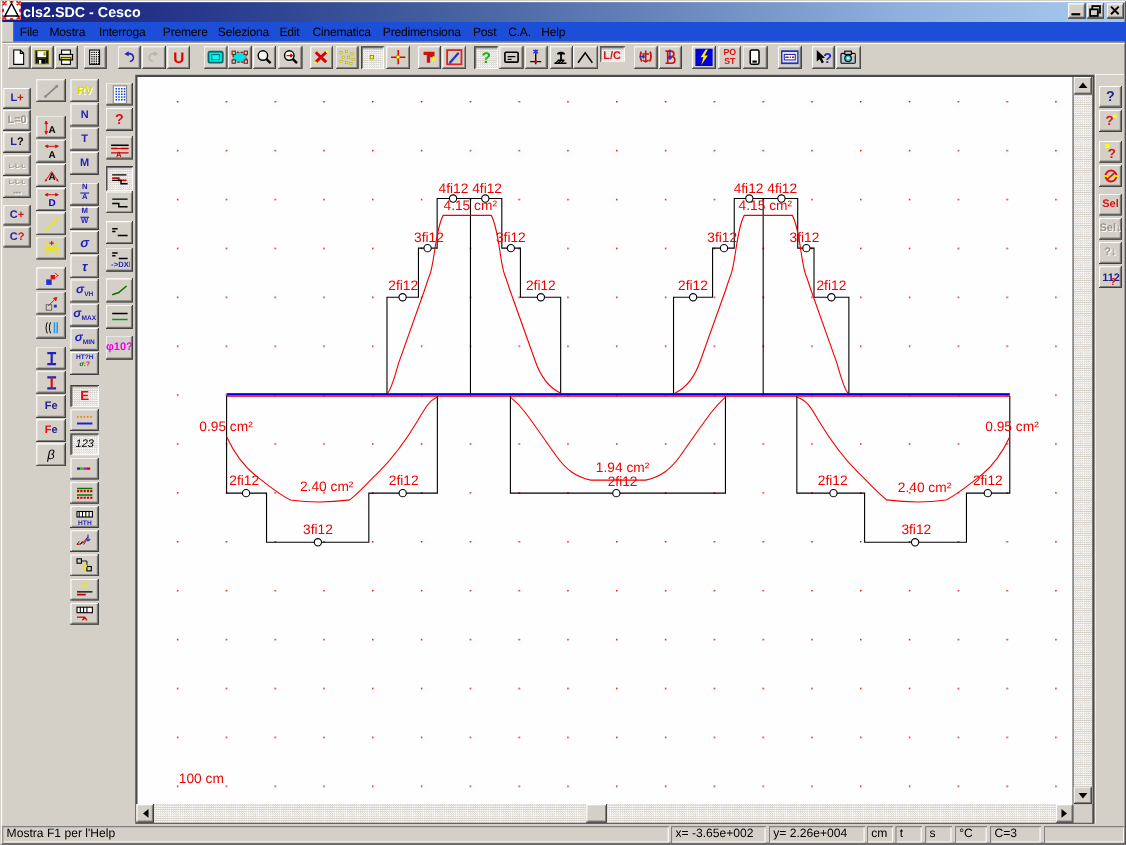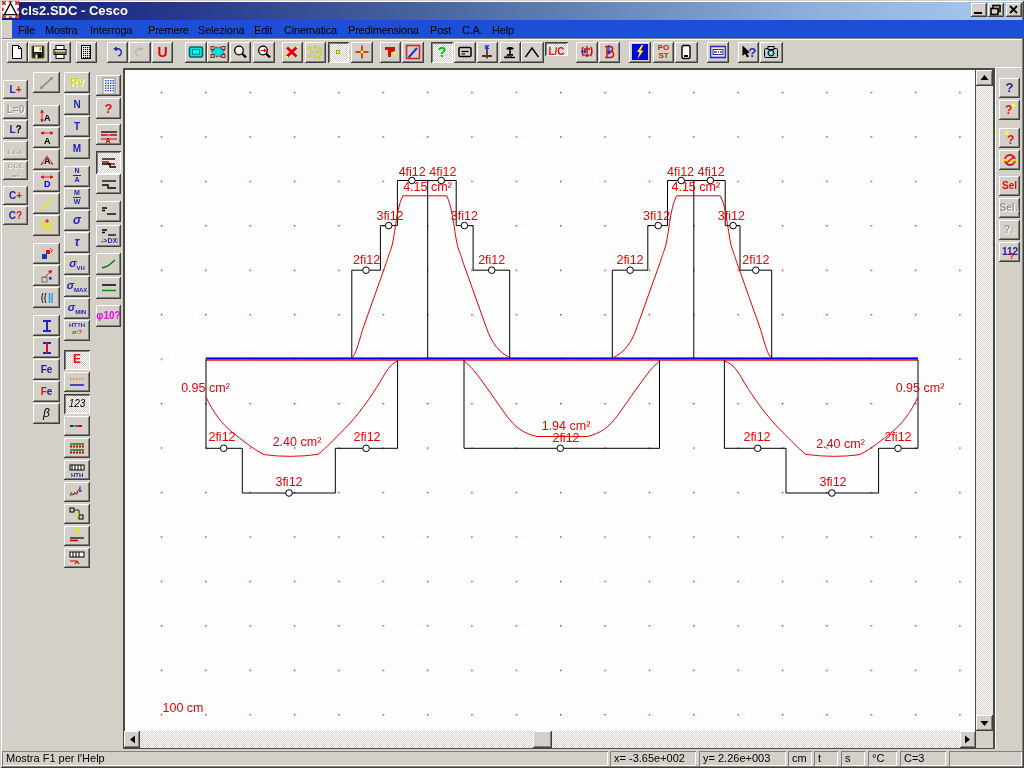--- a/index.html
+++ b/index.html
@@ -669,18 +669,18 @@
       <path d="M6 8.5 L11 4.5 V12.5 Z" fill="#000"></path>
     </svg></div>
 <div class="sb" style="left:960px;top:731px;width:16px;height:17px"><svg width="16" height="17">
       <path d="M10 8.5 L5 4.5 V12.5 Z" fill="#000"></path>
     </svg></div>
 <div class="sb" style="left:533px;top:731px;width:19px;height:17px"></div>
 <div class="abs" style="left:976px;top:731px;width:17px;height:17px;background:#d4d0c8"></div>
 <div class="abs" style="left:2px;top:749px;width:1020px;height:2px;background:#d4d0c8"></div>
 <div class="panel" style="left:2px;top:751px;width:606px;height:15px">Mostra F1 per l'Help</div>
 <div class="panel" style="left:610px;top:751px;width:86px;height:15px">x= -3.65e+002</div>
-<div class="panel" style="left:699px;top:751px;width:87px;height:15px">y= 2.26e+003</div>
+<div class="panel" style="left:699px;top:751px;width:87px;height:15px">y= 2.26e+004</div>
 <div class="panel" style="left:788px;top:751px;width:24px;height:15px">cm</div>
 <div class="panel" style="left:814px;top:751px;width:24px;height:15px">t</div>
 <div class="panel" style="left:841px;top:751px;width:24px;height:15px">s</div>
 <div class="panel" style="left:868px;top:751px;width:29px;height:15px">°C</div>
 <div class="panel" style="left:900px;top:751px;width:46px;height:15px">C=3</div>
 <div class="panel" style="left:949px;top:751px;width:73px;height:15px"></div>
 </body></html>

